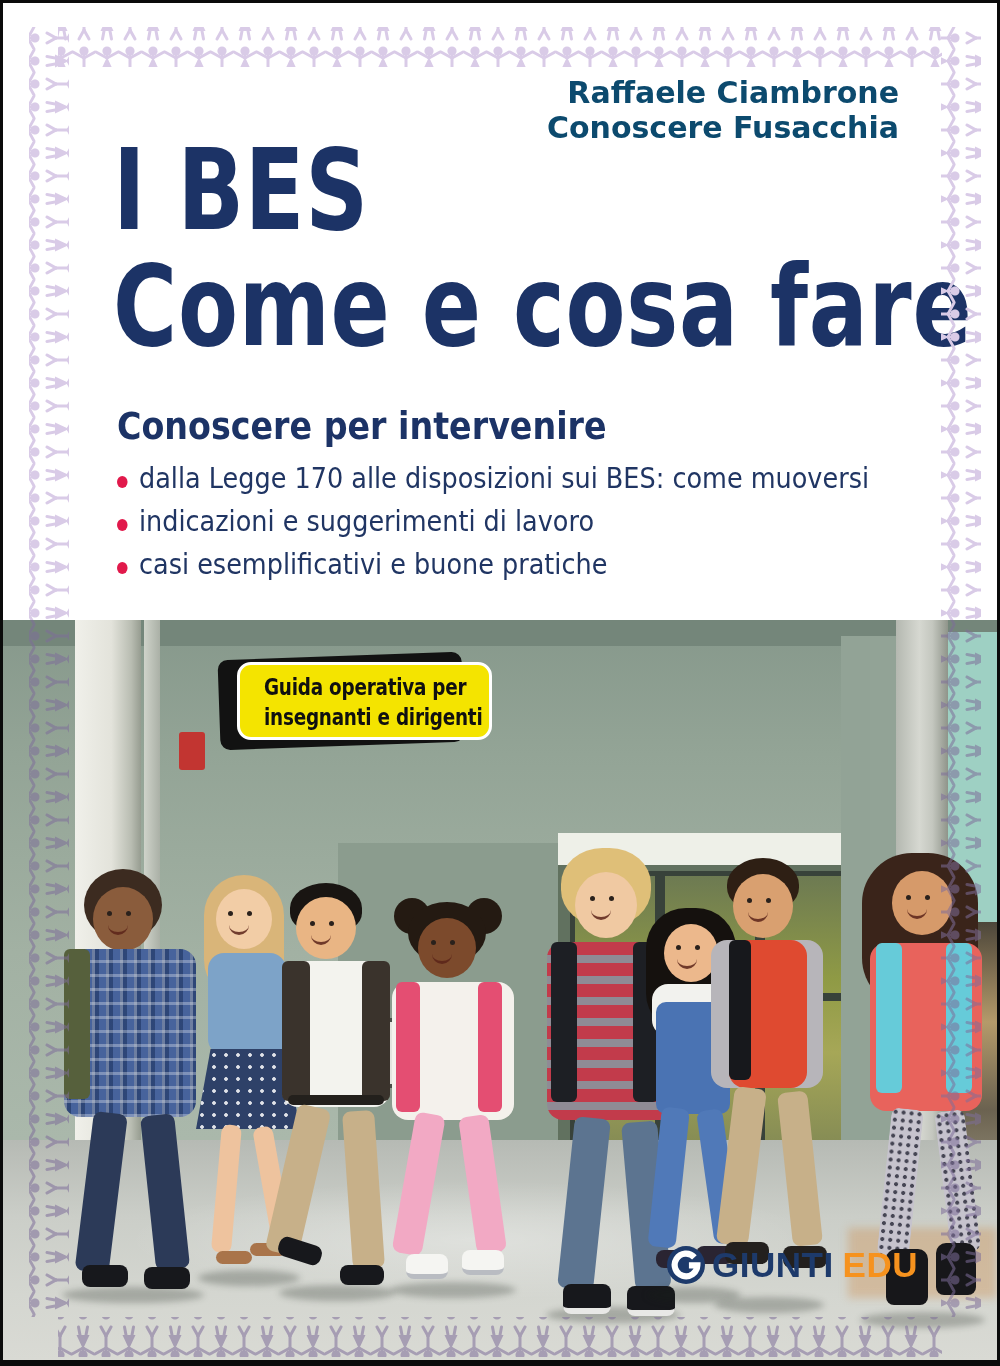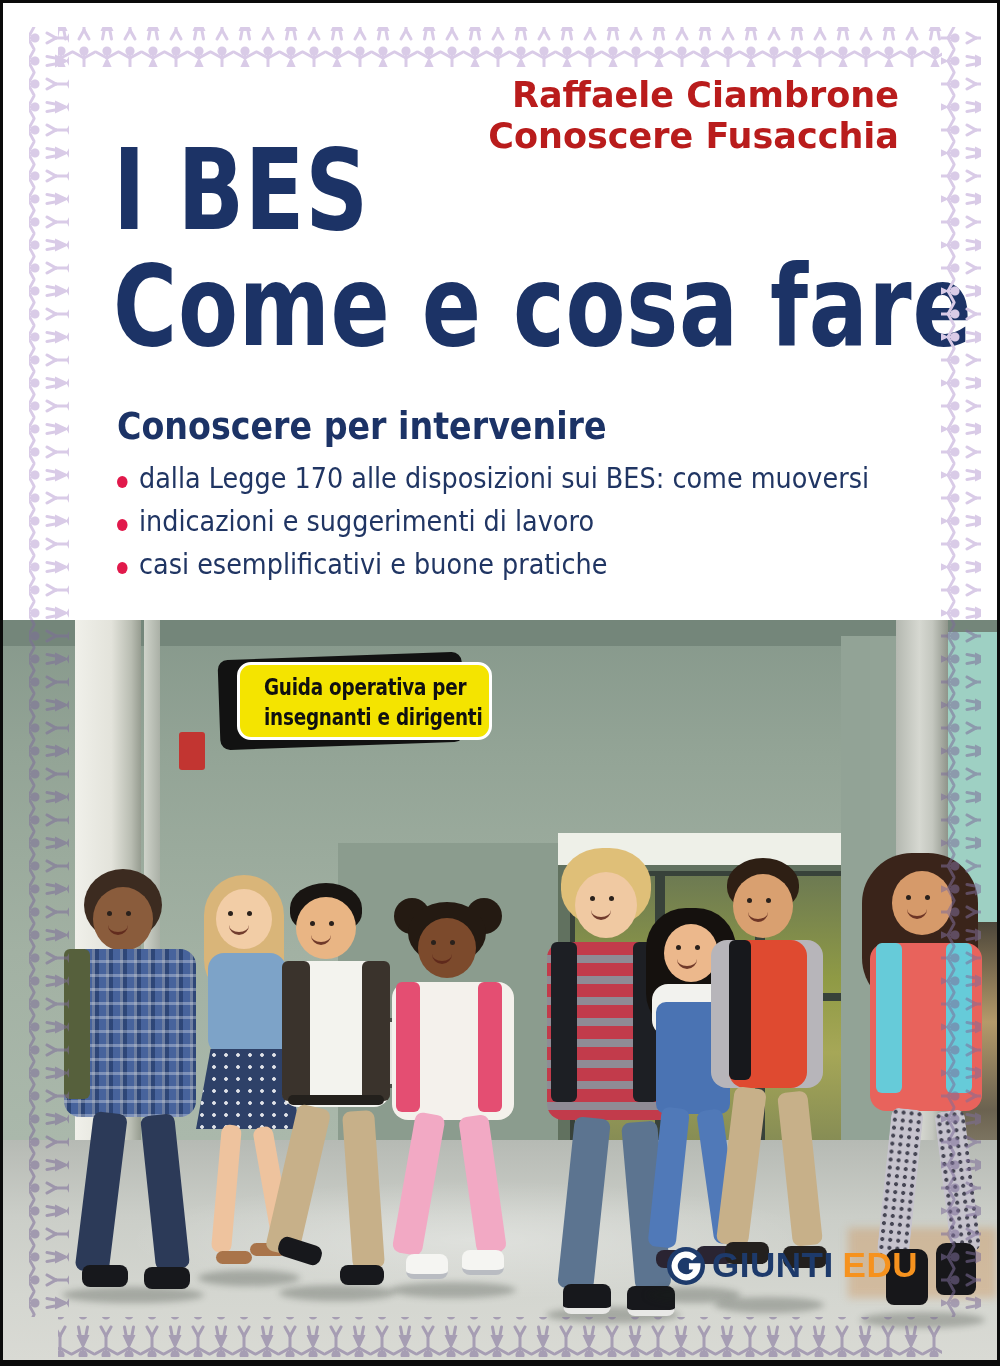--- a/index.html
+++ b/index.html
@@ -6,21 +6,21 @@
   .page{
     position:relative;width:1000px;height:1366px;margin:0 auto;
     background:#ffffff;box-sizing:border-box;
     border:3px solid #0b0b0b;border-bottom-width:6px;
     overflow:hidden;
     font-family:"DejaVu Sans",sans-serif;
   }
   
   .authors{
     position:absolute;top:72px;right:98px;text-align:right;
-    font-size:35px;font-weight:bold;color:#b91c1c;line-height:1.17;
+    font-size:30px;font-weight:bold;color:#0c4a6e;line-height:1.17;
   }
   .title1{
     position:absolute;left:110px;top:122px;
     font-size:112px;font-weight:bold;color:#1c3366;
     transform:scaleX(.78);transform-origin:left top;white-space:nowrap;letter-spacing:1px;
   }
   .title2{
     position:absolute;left:110px;top:238px;
     font-size:112px;font-weight:bold;color:#1c3366;
     transform:scaleX(.78);transform-origin:left top;white-space:nowrap;letter-spacing:1px;
@@ -89,21 +89,21 @@
   .face::before{content:"";position:absolute;left:14px;top:24px;width:5px;height:5px;border-radius:50%;background:#2a211c;box-shadow:19px 0 0 #2a211c;}
   .face::after{content:"";position:absolute;left:15px;top:36px;width:20px;height:9px;border-bottom:3px solid rgba(90,35,25,.85);border-radius:0 0 12px 12px;}
   .plaid{background-color:#47639c;background-image:
     repeating-linear-gradient(0deg,rgba(255,255,255,.30) 0 3px,transparent 3px 14px),
     repeating-linear-gradient(90deg,rgba(255,255,255,.30) 0 3px,transparent 3px 14px),
     repeating-linear-gradient(90deg,rgba(15,35,75,.45) 0 7px,transparent 7px 14px);}
   .stripes{background:repeating-linear-gradient(180deg,#c23b4b 0 13px,#8f8b95 13px 21px);}
   .dots{background-color:#2e4168;background-image:radial-gradient(rgba(255,255,255,.85) 1.5px,transparent 2.2px);background-size:12px 12px;}
   .floral{background-color:#c6c3cd;background-image:radial-gradient(rgba(55,55,70,.9) 1.6px,transparent 2.3px);background-size:8px 8px;}
   
-  .logo{left:664px;top:625px;display:flex;align-items:flex-end;z-index:40;}
+  .logo{left:664px;top:625px;display:flex;align-items:center;z-index:40;}
   .logo .gname{font-family:"Liberation Sans",sans-serif;font-weight:bold;font-size:35px;color:#1d3a6b;letter-spacing:.5px;margin-left:7px;}
   .logo .gedu{font-family:"Liberation Sans",sans-serif;font-weight:bold;font-size:35px;color:#f6921e;letter-spacing:.5px;margin-left:9px;}
   
   .chains{position:absolute;left:0;top:0;width:994px;height:1360px;z-index:50;pointer-events:none;}
 </style>
 </head>
 <body>
 
 <div class="page">
 

